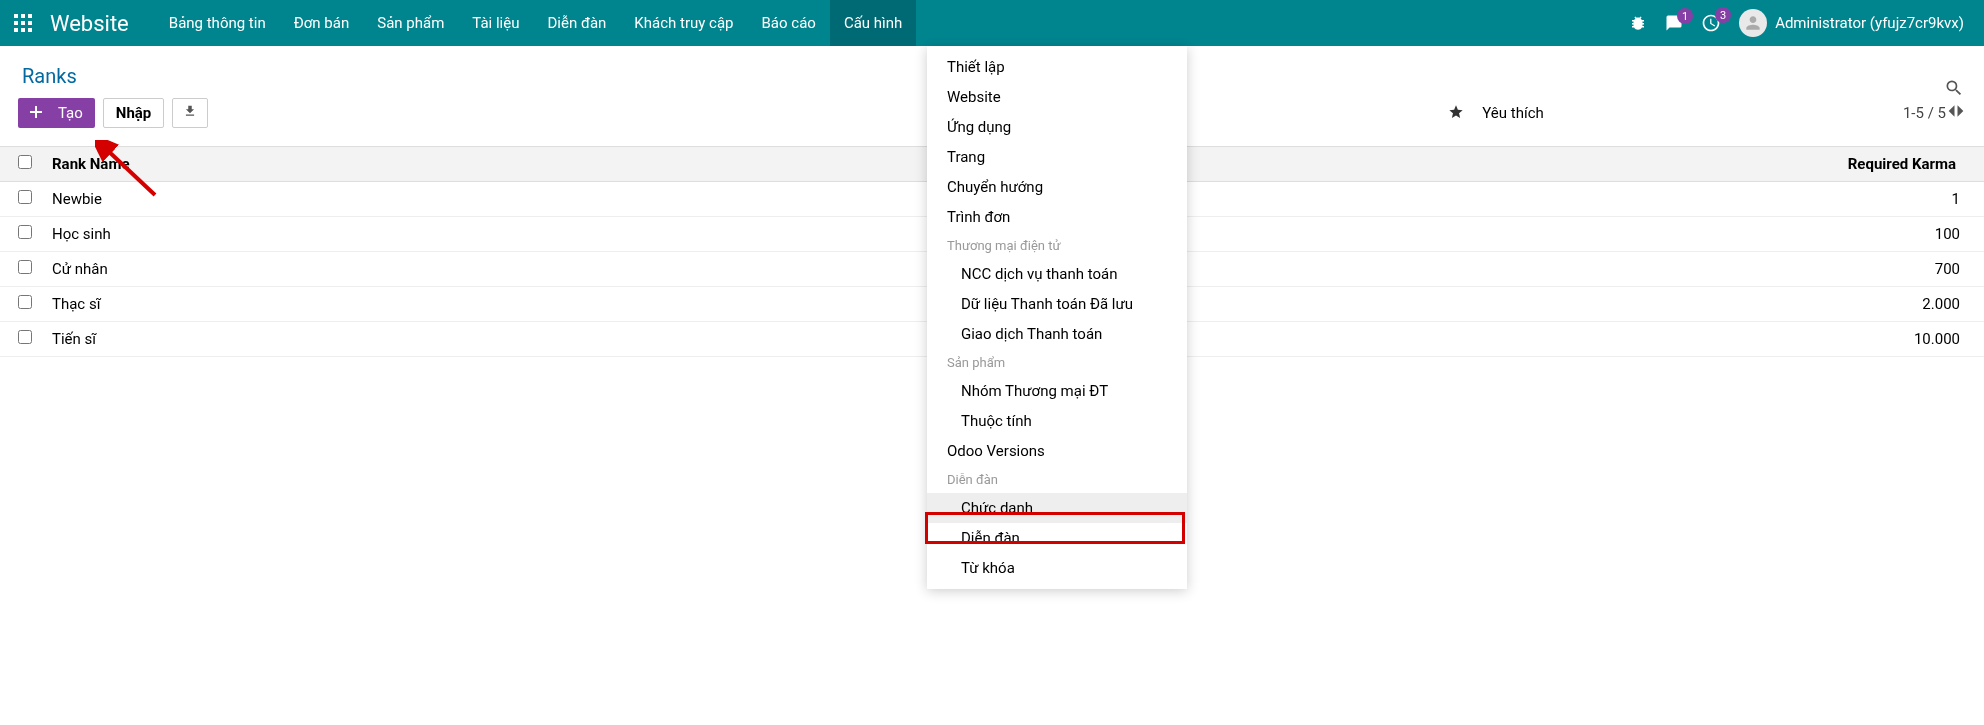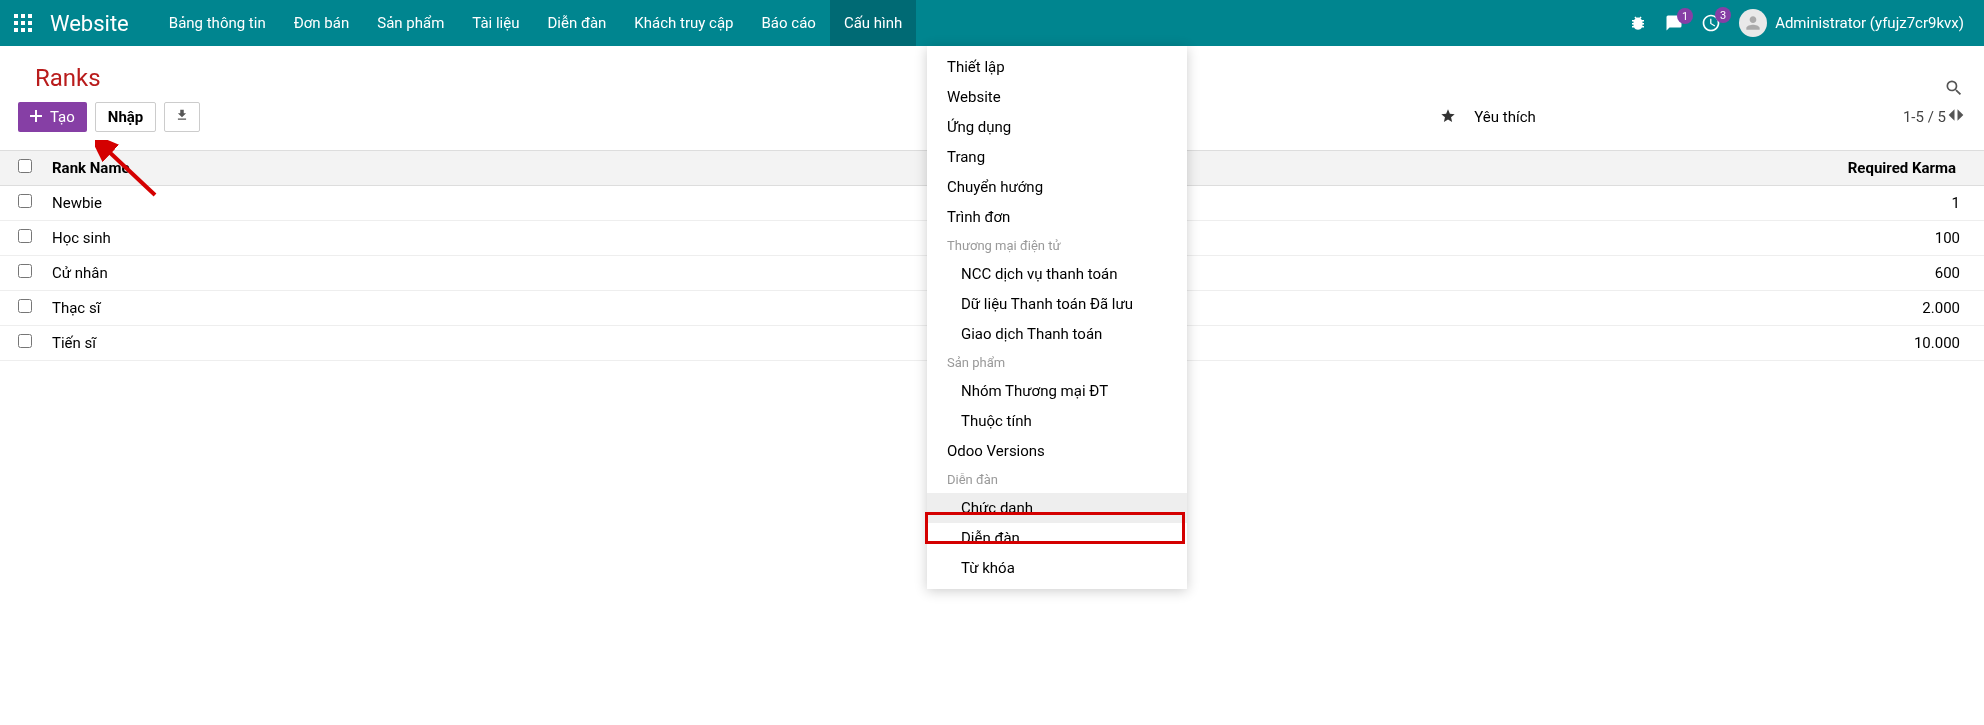--- a/index.html
+++ b/index.html
@@ -11,23 +11,23 @@
     .topnav .menu { display: flex; align-items: stretch; height: 100%; }
     .topnav .menu .m { display:flex; align-items:center; padding: 0 14px; font-size:15px; cursor:pointer; }
     .topnav .menu .m.active { background: #006a74; }
     .topnav .right { margin-left:auto; display:flex; align-items:center; gap:18px; padding-right:20px; height:100%; }
     .topnav .right .nicon { display:flex; align-items:center; cursor:pointer; position:relative; }
     .badge { position:absolute; top:-6px; right:-10px; background:#863fa5; color:#fff; border-radius:50%; min-width:16px; height:16px; font-size:11px; display:flex; align-items:center; justify-content:center; padding:0 3px; }
     .avatar { width:28px; height:28px; border-radius:50%; background:#e9e9e9; display:inline-flex; align-items:center; justify-content:center; margin-right:8px; }
     .user { display:flex; align-items:center; font-size:15px; cursor:pointer; }
     
     .controlbar { padding: 10px 18px 0 18px; }
-    .controlbar .title { font-size:24px; color:#b91c1c; margin:8px 0 10px 17px; }
+    .controlbar .title { font-size:20px; color:#0369a1; margin:8px 0 10px 4px; }
     .controlbar .row { display:flex; align-items:center; }
-    .btn-create { background:#863fa5; color:#fff; border:none; padding:6px 12px; font-size:15px; cursor:pointer; display:inline-flex; align-items:center; gap:8px; border-radius:2px; }
+    .btn-create { background:#863fa5; color:#fff; border:none; padding:6px 12px; font-size:15px; cursor:pointer; display:inline-flex; align-items:center; gap:16px; border-radius:2px; }
     .btn-import { border:1px solid #ccc; background:#fff; padding:5px 12px; font-size:15px; cursor:pointer; margin-left:8px; border-radius:2px;font-weight:bold; }
     .btn-dl { border:1px solid #ccc; background:#fff; padding:5px 10px; font-size:15px; cursor:pointer; margin-left:8px; border-radius:2px; }
     .fav { margin-left: 1240px; display:flex; align-items:flex-start; gap:18px; font-size:15px; cursor:pointer; }
     .pager { margin-left:auto; display:flex; align-items:center; font-size:15px; color:#444; }
     .pager .chev { cursor:pointer; color:#555; }
     .searchglass { position:absolute; right:20px; top:78px; cursor:pointer; color:#555; }
     
     .tablewrap { margin-top: 18px; }
     table { width:100%; border-collapse:collapse; }
     thead th { background:#f3f3f3; text-align:left; padding:8px 10px; font-size:15px; border-top:1px solid #ddd; border-bottom:1px solid #ddd; }
@@ -159,21 +159,21 @@
           <td>1</td>
         </tr>
         <tr>
           <td class="cbcell"><input type="checkbox" style=""></td>
           <td>Học sinh</td>
           <td>100</td>
         </tr>
         <tr>
           <td class="cbcell"><input type="checkbox" style=""></td>
           <td>Cử nhân</td>
-          <td>600</td>
+          <td>700</td>
         </tr>
         <tr>
           <td class="cbcell"><input type="checkbox" style=""></td>
           <td>Thạc sĩ</td>
           <td>2.000</td>
         </tr>
         <tr>
           <td class="cbcell"><input type="checkbox" style=""></td>
           <td>Tiến sĩ</td>
           <td>10.000</td>

